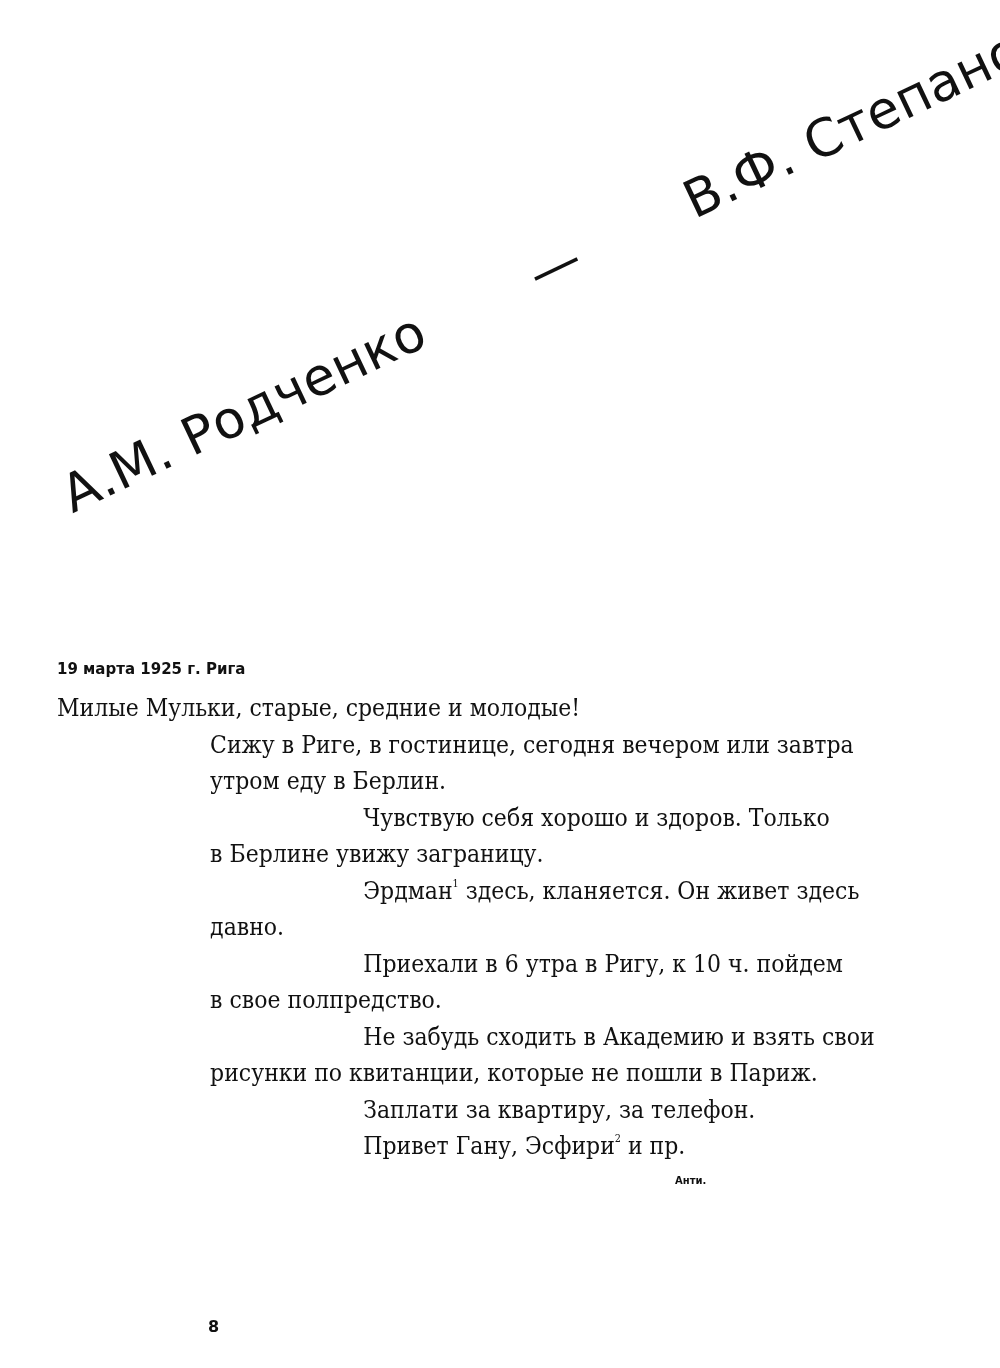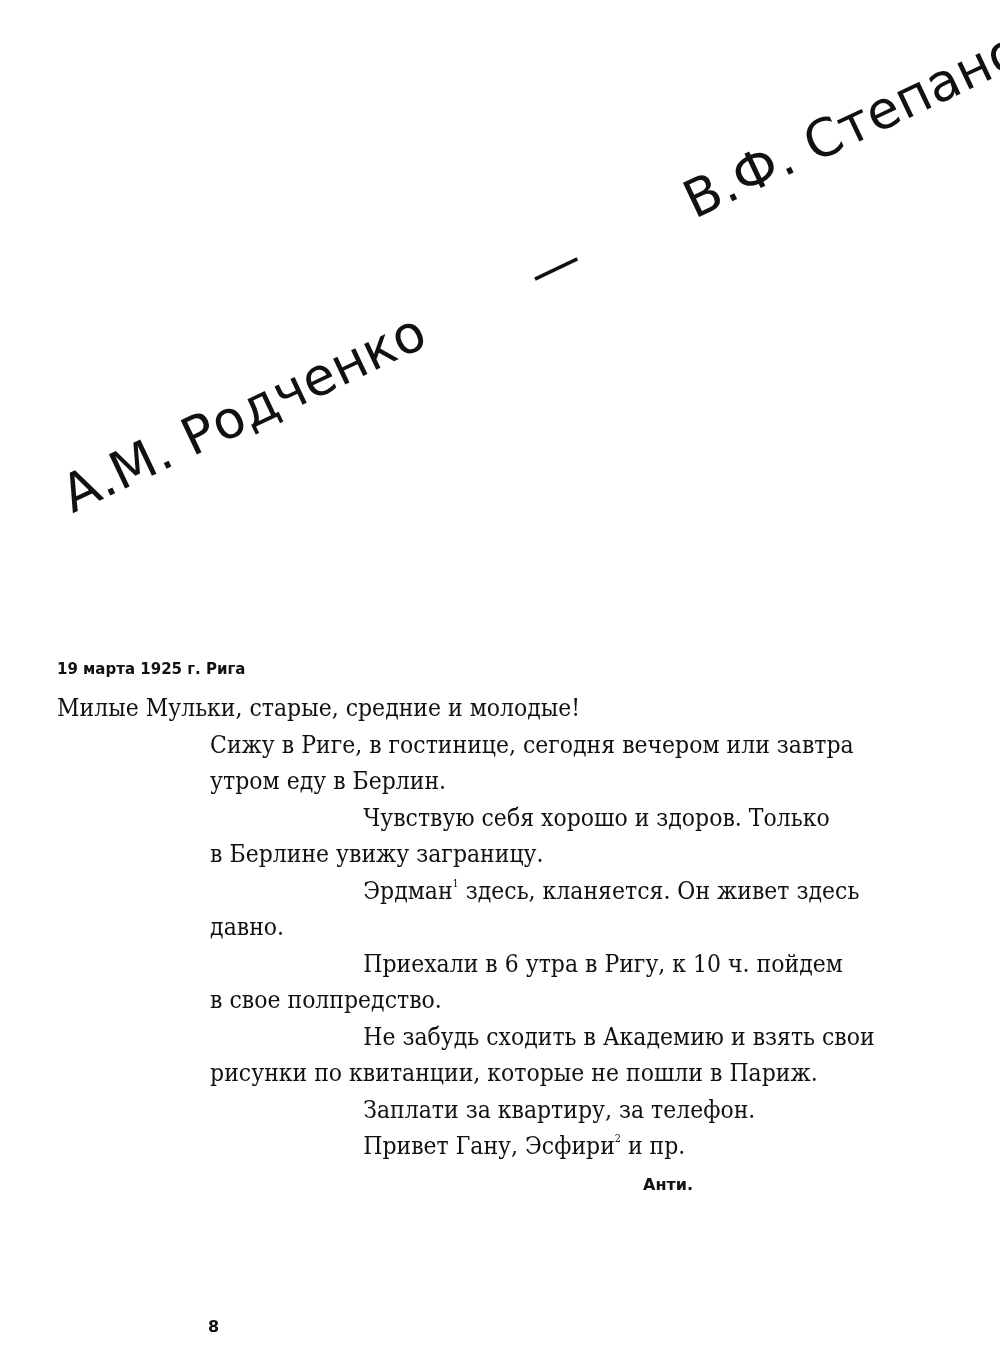--- a/index.html
+++ b/index.html
@@ -36,25 +36,25 @@
       line-height: 36.5px;
       transform: scaleX(0.88);
       transform-origin: 0 0;
     }
     .letter .line { white-space: nowrap; display: block; }
     .ind1 { padding-left: 174px; }
     .ind2 { padding-left: 348px; }
     .letter sup { font-size: 11px; vertical-align: 12px; line-height: 0; }
     .signature {
       position: absolute;
-      left: 643px;
+      left: 675px;
       top: 1175px;
       font-family: "DejaVu Sans", sans-serif;
       font-weight: bold;
-      font-size: 16px;
+      font-size: 10px;
     }
     .page-number {
       position: absolute;
       left: 208px;
       top: 1317px;
       font-family: "DejaVu Sans", sans-serif;
       font-weight: bold;
       font-size: 16px;
     }
   </style>

